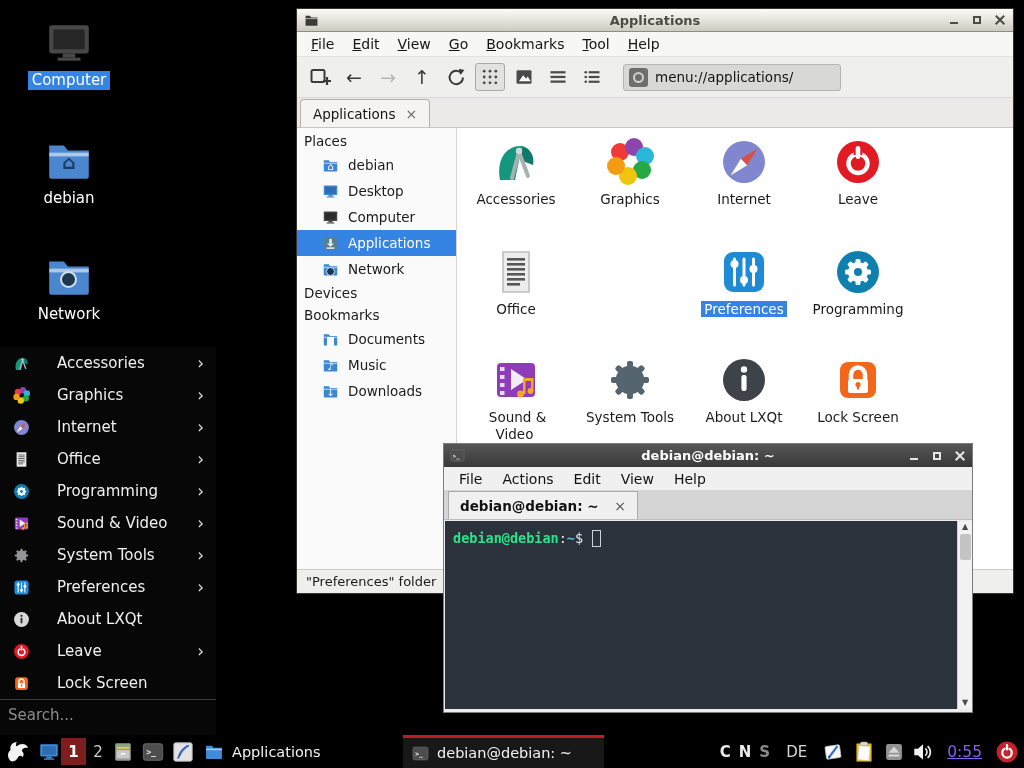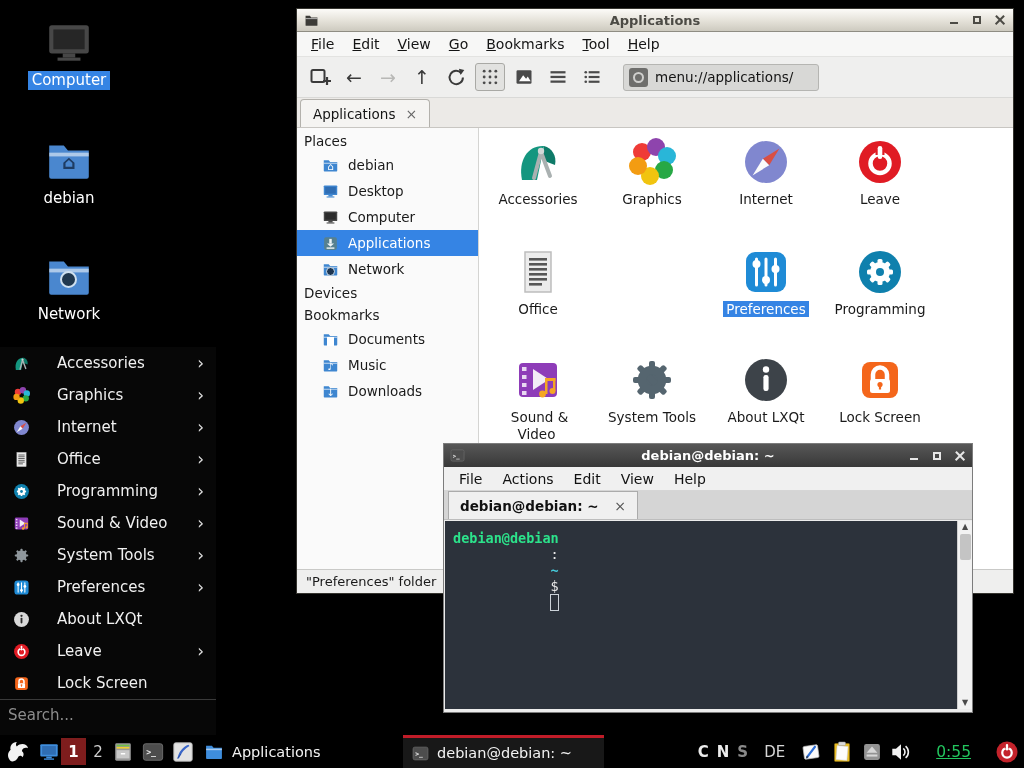--- a/index.html
+++ b/index.html
@@ -50,37 +50,37 @@
   .fm-menubar { height:25px; background:#f7f7f6; border-bottom:1px solid #e3e3e1; display:flex; align-items:center;
                 padding:0 5px; font-size:14px; color:#141414; flex:none; }
   .mb-item { padding:0 9px; }
   .mn { text-decoration:underline; }
   .fm-toolbar { height:41px; background:#efefee; border-bottom:1px solid #d9d9d7; display:flex; align-items:center;
                 padding:0 8px; gap:4px; flex:none; }
   .tbtn { width:30px; height:28px; display:flex; align-items:center; justify-content:center;
           font-size:19px; color:#3a3a3a; border-radius:3px; flex:none; }
   .tbtn.disabled { color:#b8b8b6; }
   .tbtn.pressed { background:#e2e2e0; border:1px solid #a9a9a5; }
-  .pathfield { width:196px; height:27px; background:#d8d8d6; border:1px solid #b5b5b2; border-radius:3px;
+  .pathfield { width:218px; height:27px; background:#d8d8d6; border:1px solid #b5b5b2; border-radius:3px;
                display:flex; align-items:center; padding:0 5px; font-size:13.5px; color:#141414; margin-left:12px; flex:none; }
   .path-ic { width:19px; height:19px; background:#6e6e6c; border-radius:3px; margin-right:7px; position:relative; flex:none; }
   .path-ic::after { content:""; position:absolute; inset:4px; border:2px solid #cfcfcd; border-radius:50%; }
   .ds-btn { height:29px; padding:0 14px; background:#fbfbfa; border:1px solid #b5b5b2; border-radius:3px;
             font-size:13.5px; color:#141414; display:flex; align-items:center; margin-left:8px; flex:none; }
   .fm-strip { height:30px; background:#eceae7; border-bottom:1px solid #c8c6c2; display:flex; flex:none; }
   .combo { width:147px; margin:2px 3px 3px 4px; background:#fcfcfb; border:1px solid #aeaeaa; border-radius:2px;
            display:flex; align-items:center; padding:0 8px; font-size:13.5px; color:#141414; }
   .combo .arr { margin-left:auto; font-size:11px; color:#555; }
   .tabs { flex:1; display:flex; align-items:flex-end; }
   .fm-tab { height:28px; margin-left:3px; background:#f5f4f2; border:1px solid #b3b1ac; border-bottom:none;
             border-radius:4px 4px 0 0; display:flex; align-items:center; padding:0 12px; font-size:13.5px;
             color:#141414; gap:10px; }
   .fm-tab .x { color:#666; font-size:14px; line-height:1; }
   .fm-main { flex:1; display:flex; min-height:0; }
-  .sidebar { width:182px; background:#fafafa; border-right:1px solid #d4d4d2; font-size:13.5px; color:#1a1a1a;
+  .sidebar { width:160px; background:#fafafa; border-right:1px solid #d4d4d2; font-size:13.5px; color:#1a1a1a;
              padding-top:2px; overflow:hidden; flex:none; }
   .sb-sec { height:22px; display:flex; align-items:center; padding-left:7px; }
   .sb-row { height:26px; display:flex; align-items:center; padding-left:25px; gap:9px; }
   .sb-row .ig { flex:none; }
   .sb-row.sel { background:#3584e4; color:#fff; }
   .b-page { width:7px; height:9px; background:#fff; margin:auto; position:absolute; left:5px; top:6px; }
   .b-pic  { width:9px; height:7px; background:#fff; position:absolute; left:4px; top:7px; }
   .b-vid  { width:9px; height:7px; background:#fff; position:absolute; left:4px; top:7px;
             border-left:2px solid #bcd5ee; border-right:2px solid #bcd5ee; }
   .b-net  { width:9px; height:9px; border-radius:50%; background:#1d3550; border:1.5px solid #cfe0ef;
@@ -105,21 +105,21 @@
   .t-menubar { height:24px; background:#f0f0f0; border-bottom:1px solid #d6d6d6; display:flex; align-items:center;
                font-size:14px; color:#111; padding:0 5px; flex:none; }
   .t-menubar span { padding:0 10px; }
   .t-tabs { height:29px; background:#d5d5d5; display:flex; align-items:flex-end; border-bottom:1px solid #bdbdbd; flex:none; }
   .t-tab { height:28px; margin-left:4px; width:190px; background:#f0f0f0; border:1px solid #ababab; border-bottom:none;
            display:flex; align-items:center; padding:0 11px; font-weight:bold; font-size:13.5px; color:#111; gap:11px; }
   .t-tab .x { font-weight:normal; color:#555; font-size:14px; margin-left:auto; }
   .t-body { flex:1; display:flex; min-height:0; padding:1px 0 3px 1px; }
   .t-screen { flex:1; background:#2c323b; position:relative;
               font-family:"DejaVu Sans Mono","Liberation Mono",monospace; font-size:13.5px; }
-  .prompt { position:absolute; left:8px; top:9px; display:flex; align-items:flex-end; white-space:pre;flex-direction:column; }
+  .prompt { position:absolute; left:8px; top:9px; display:flex; align-items:flex-start; white-space:pre; }
   .p-user { color:#2ce38b; font-weight:bold; }
   .p-sep  { color:#e8e8e8; }
   .p-path { color:#45c8d8; font-weight:bold; }
   .p-sign { color:#e8e8e8; }
   .cursor { width:9px; height:17px; border:1.5px solid #ccd2d8; margin-left:9px; }
   .t-scroll { width:15px; background:#f2f2f2; border-left:1px solid #cfcfcf; display:flex; flex-direction:column;
               align-items:center; flex:none; }
   .t-scroll .sarr { font-size:8px; color:#4a4a4a; line-height:12px; }
   .t-scroll .thumb { width:11px; height:26px; background:#c4c4c4; border-radius:2px; margin-top:1px; }
   .t-scroll .spacer { flex:1; }
@@ -129,21 +129,21 @@
   .tb-item { position:absolute; top:0; height:33px; display:flex; align-items:center; }
   #tb-ws1 { left:61px; top:3px; height:27px; width:25px; background:#7e1d1d; color:#fff; font-weight:bold;
             font-size:15px; justify-content:center; }
   #tb-ws2 { left:90px; width:16px; justify-content:center; color:#cfcfcf; font-size:15px; }
   .task-label { font-size:14.5px; color:#f2f2f2; margin-left:8px; white-space:nowrap; }
   #tb-task2 { left:403px; width:201px; border-top:3px solid #c01c28; background:#181818; padding-left:9px; }
   .kbd { font-weight:bold; font-size:15px; color:#ececec; }
   .kbd.off { color:#8a8a8a; }
   #tb-tray { right:5px; gap:8px; }
   .layout { font-size:15px; color:#d6d6d6; margin:0 7px 0 8px; }
-  .clock { font-size:15.5px; color:#22c55e; margin:0 16px;text-decoration:underline; }
+  .clock { font-size:15.5px; color:#8b5cf6; margin:0 5px;text-decoration:underline; }
 </style>
 </head>
 <body>
 
 <svg width="0" height="0" style="position:absolute" aria-hidden="true">
 <defs>
   <symbol id="sym-folder" viewBox="0 0 48 48">
     <path d="M5 9 H19 L23 14 H43 V39 a2 2 0 0 1 -2 2 H7 a2 2 0 0 1 -2 -2 Z" fill="currentColor"></path>
     <rect x="5" y="16" width="38" height="3.6" fill="#fff" opacity="0.55"></rect>
   </symbol>

